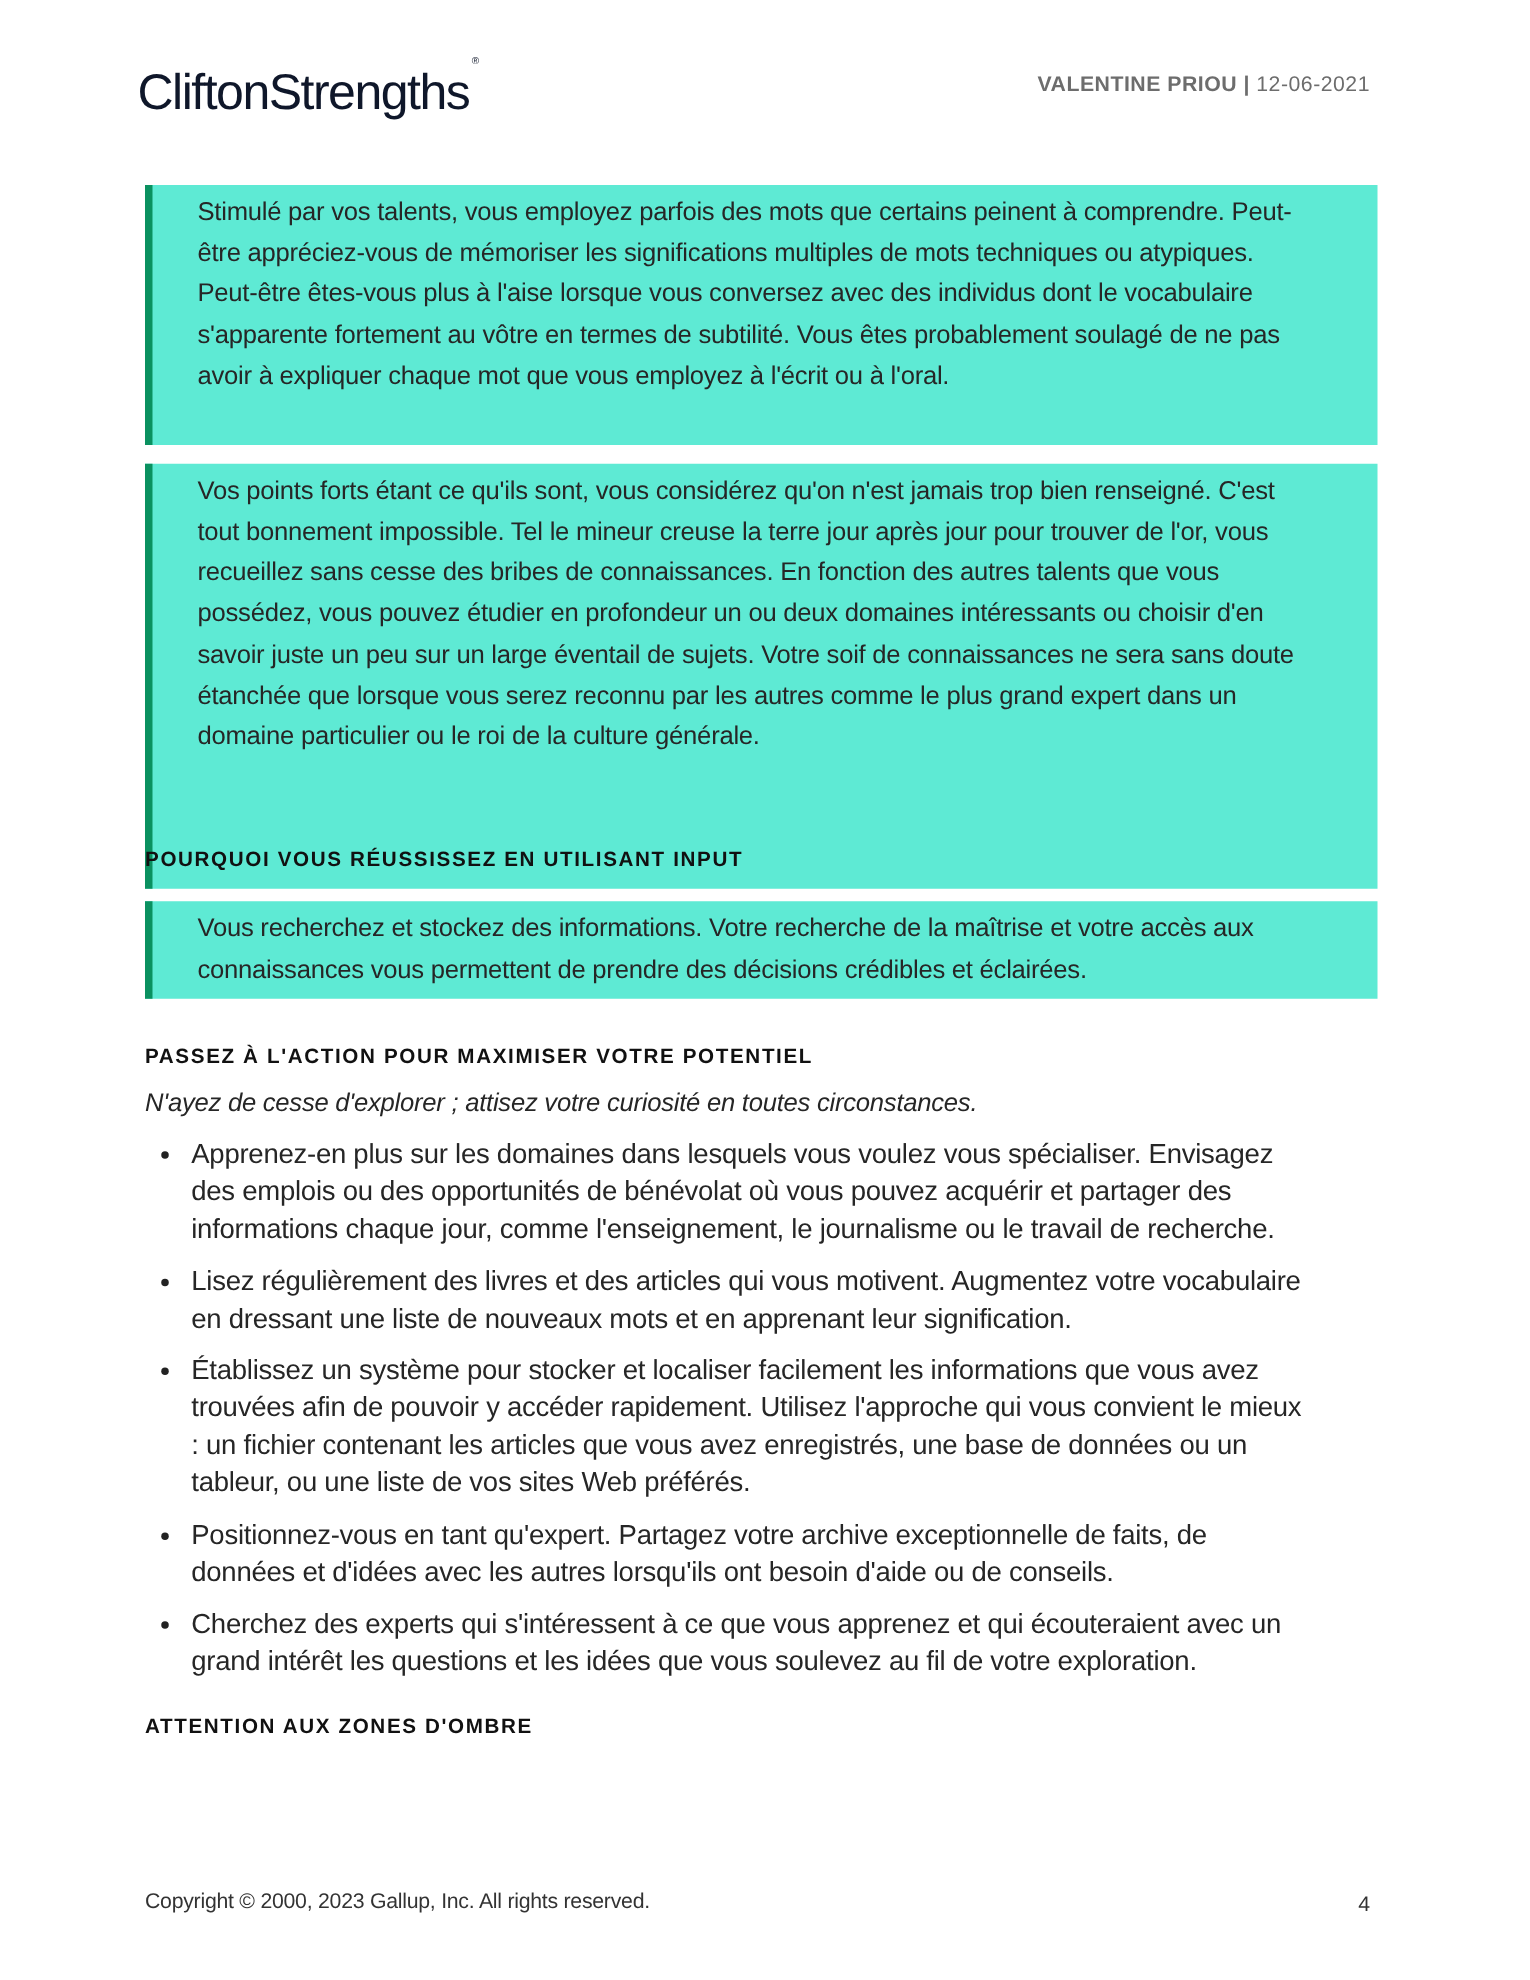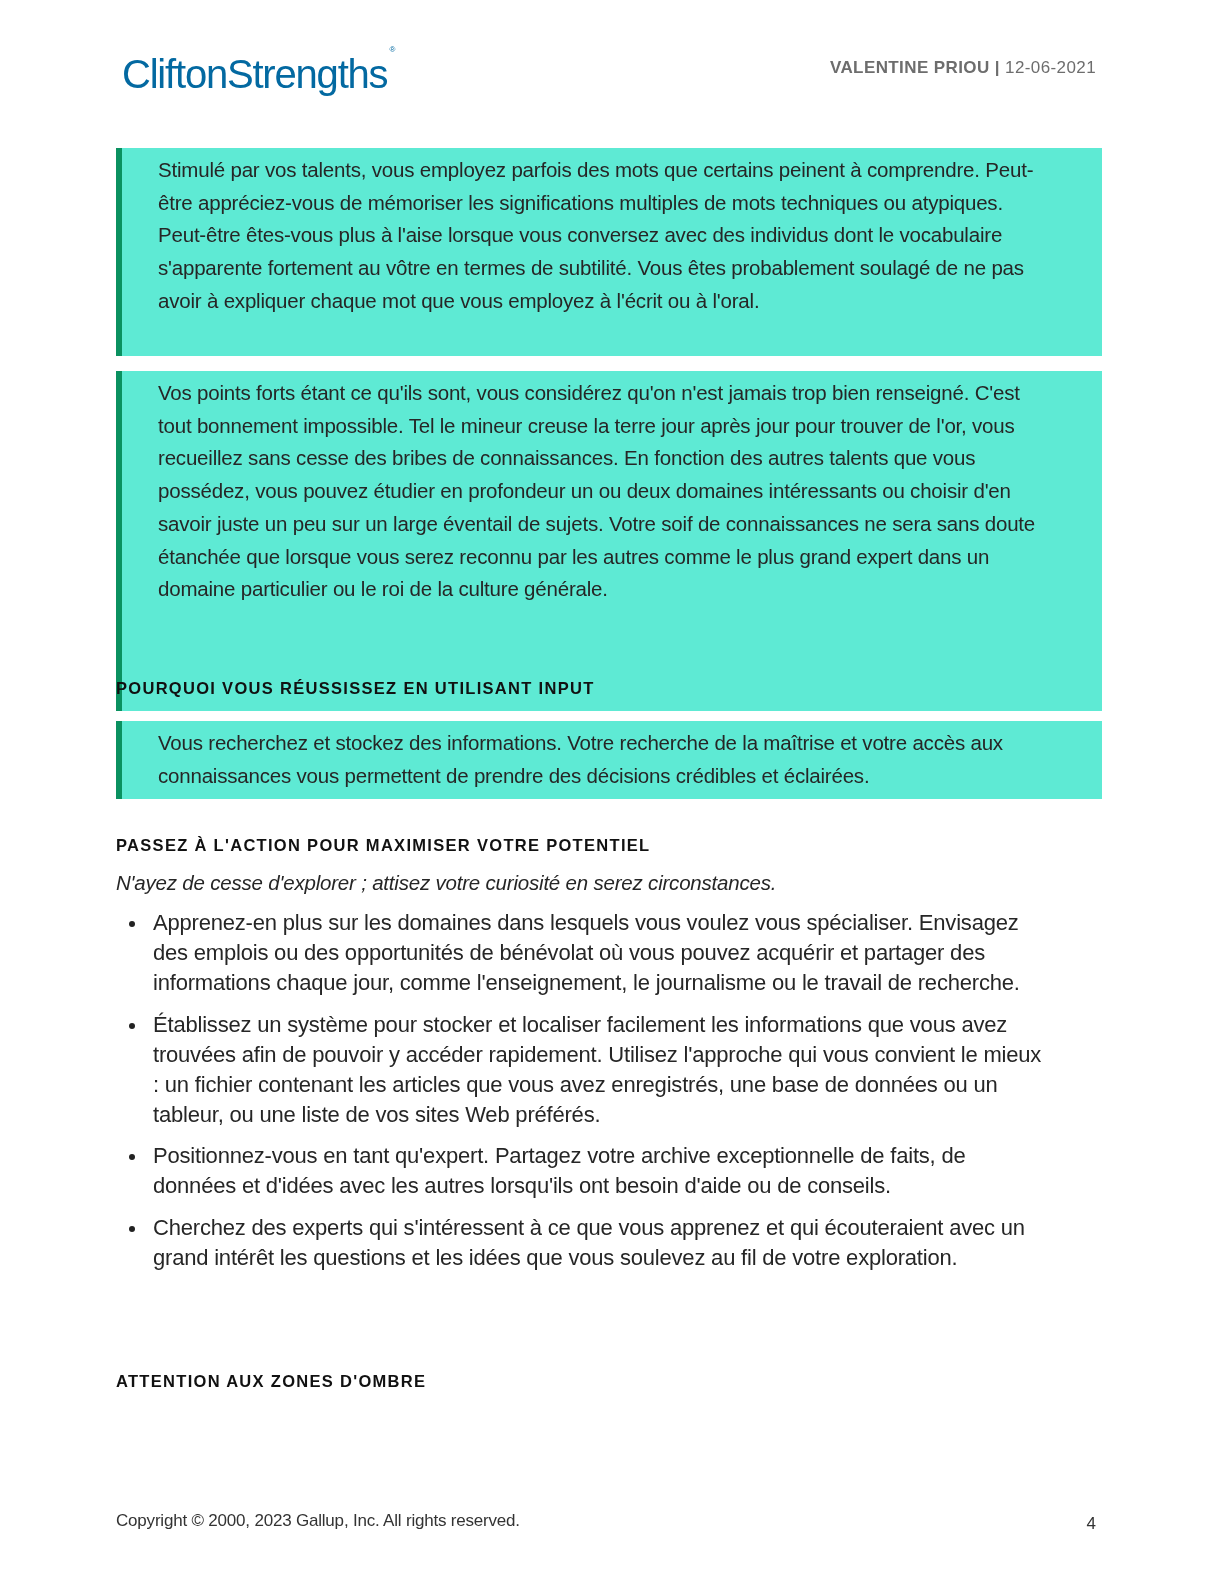--- a/index.html
+++ b/index.html
@@ -1,19 +1,19 @@
 <!DOCTYPE html>
 <html><head>
 <meta charset="utf-8">
 <style>
   * { box-sizing: border-box; margin: 0; padding: 0; }
   html, body { width: 1224px; height: 1584px; background: #ffffff; }
   body { position: relative; font-family: "Liberation Sans", sans-serif; color: #222; overflow: hidden; }
 
-  .logo { position: absolute; left: 122px; top: 52px; font-family: "Liberation Sans", sans-serif; font-size: 40px; font-weight: 400; letter-spacing: -1.2px; color: #0369a1; }
+  .logo { position: absolute; left: 110px; top: 52px; font-family: "Liberation Sans", sans-serif; font-size: 40px; font-weight: 400; letter-spacing: -1.2px; color: #0f172a; }
   .logo sup { font-size: 8px; position: relative; top: -22px; margin-left: 2px; }
 
   .header-meta { position: absolute; right: 128px; top: 58px; font-size: 17px; color: #6d6d6d; letter-spacing: 0.4px; }
   .header-meta .name { font-weight: 700; margin-top: 27px; }
 
   .quote { position: absolute; left: 116px; width: 986px; background: #5eead4; border-left: 6px solid #0a9160; padding: 6px 60px 6px 36px; font-size: 20.5px; line-height: 32.7px; color: #262626; letter-spacing: -0.2px; }
 
   .section-title { position: absolute; left: 116px; font-size: 16.5px; font-weight: 700; letter-spacing: 1.3px; color: #111; }
 
   .intro { position: absolute; left: 116px; top: 871px; font-size: 20.5px; font-style: italic; color: #262626; letter-spacing: -0.2px; }
@@ -45,24 +45,25 @@
 </div>
 
 <h2 class="section-title" style="top:679px;">POURQUOI VOUS RÉUSSISSEZ EN UTILISANT INPUT</h2>
 
 <div class="quote" style="top:721px; height:78px;">
   <p>Vous recherchez et stockez des informations. Votre recherche de la maîtrise et votre accès aux connaissances vous permettent de prendre des décisions crédibles et éclairées.</p>
 </div>
 
 <h2 class="section-title" style="top:836px;text-align:center;">PASSEZ À L'ACTION POUR MAXIMISER VOTRE POTENTIEL</h2>
 
-<p class="intro">N'ayez de cesse d'explorer ; attisez votre curiosité en serez circonstances.</p>
+<p class="intro">N'ayez de cesse d'explorer ; attisez votre curiosité en toutes circonstances.</p>
 
 <ul class="bullets">
   <li><span class="dot"></span><span>Apprenez-en plus sur les domaines dans lesquels vous voulez vous spécialiser. Envisagez des emplois ou des opportunités de bénévolat où vous pouvez acquérir et partager des informations chaque jour, comme l'enseignement, le journalisme ou le travail de recherche.</span></li>
+  <li><span class="dot"></span><span>Lisez régulièrement des livres et des articles qui vous motivent. Augmentez votre vocabulaire en dressant une liste de nouveaux mots et en apprenant leur signification.</span></li>
   <li><span class="dot"></span><span>Établissez un système pour stocker et localiser facilement les informations que vous avez trouvées afin de pouvoir y accéder rapidement. Utilisez l'approche qui vous convient le mieux : un fichier contenant les articles que vous avez enregistrés, une base de données ou un tableur, ou une liste de vos sites Web préférés.</span></li>
   <li><span class="dot"></span><span>Positionnez-vous en tant qu'expert. Partagez votre archive exceptionnelle de faits, de données et d'idées avec les autres lorsqu'ils ont besoin d'aide ou de conseils.</span></li>
   <li><span class="dot"></span><span>Cherchez des experts qui s'intéressent à ce que vous apprenez et qui écouteraient avec un grand intérêt les questions et les idées que vous soulevez au fil de votre exploration.</span></li>
 </ul>
 
 <h2 class="section-title" style="top:1372px;">ATTENTION AUX ZONES D'OMBRE</h2>
 
 <div class="footer-copy">Copyright © 2000, 2023 Gallup, Inc. All rights reserved.</div>
 <div class="footer-page">4</div>
 

